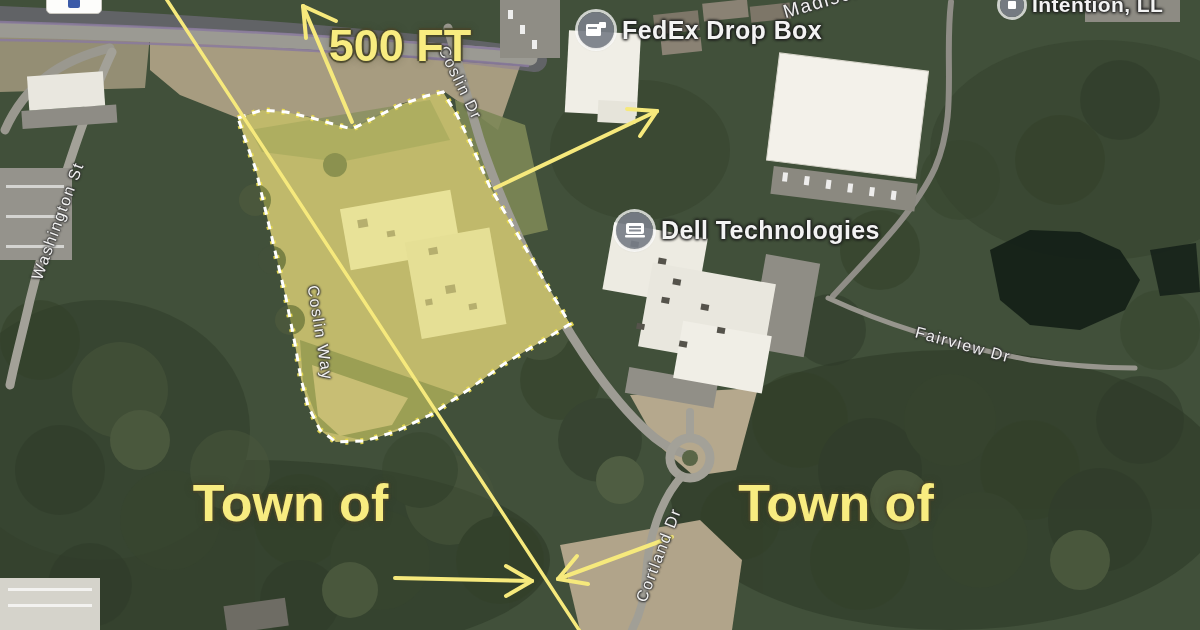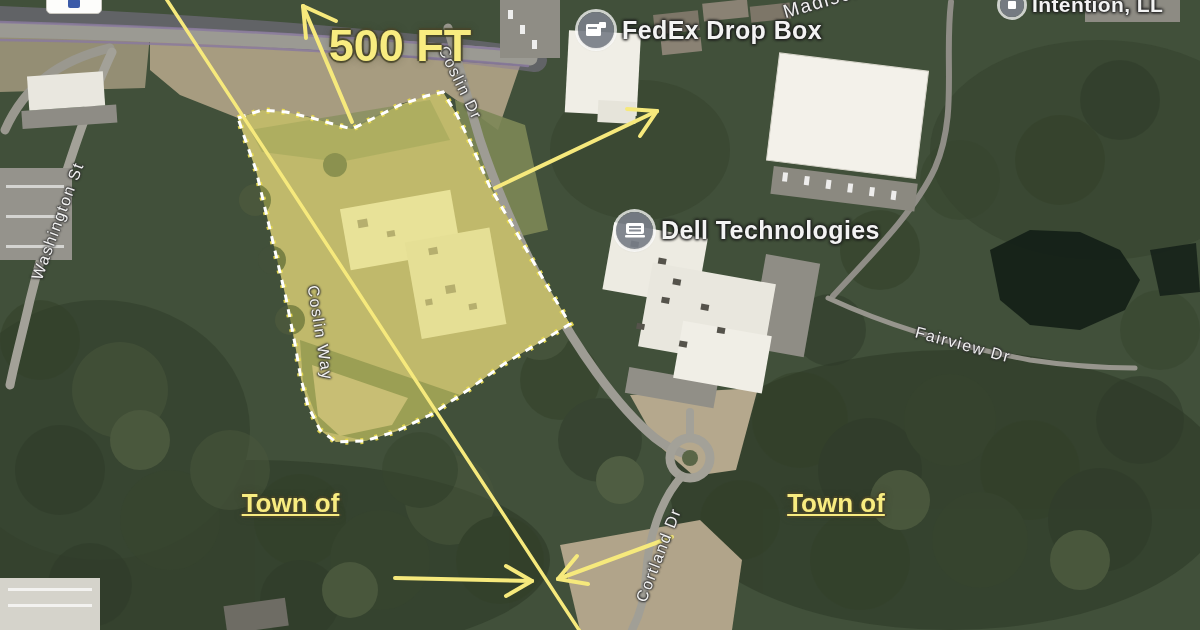--- a/index.html
+++ b/index.html
@@ -34,21 +34,21 @@
     text-align:center;white-space:nowrap;
   }
   
   .yellow-note{
     color:#f8ec80;font-weight:bold;text-align:center;white-space:nowrap;
     text-shadow:-2px 0 1px rgba(72,70,42,.9),2px 0 1px rgba(72,70,42,.9),
                  0 -2px 1px rgba(72,70,42,.9),0 2px 1px rgba(72,70,42,.9),
                  0 0 9px rgba(55,55,28,.45);
   }
   .dist{font-size:45px;}
-  .town{font-size:26px;line-height:47px;text-decoration:underline;}
+  .town{font-size:52px;line-height:47px;}
 
   .shield{
     width:54px;height:20px;border-radius:5px;background:#fdfdfb;
     border:1px solid #c9c7bf;display:flex;align-items:center;justify-content:center;
   }
   .shield .pip{width:12px;height:9px;border-radius:2px;background:#3c5ba8;}
 </style>
 </head>
 <body>
 

